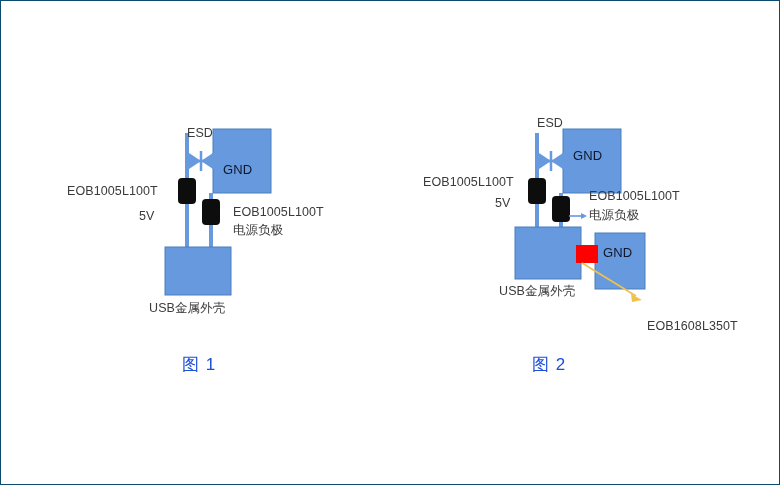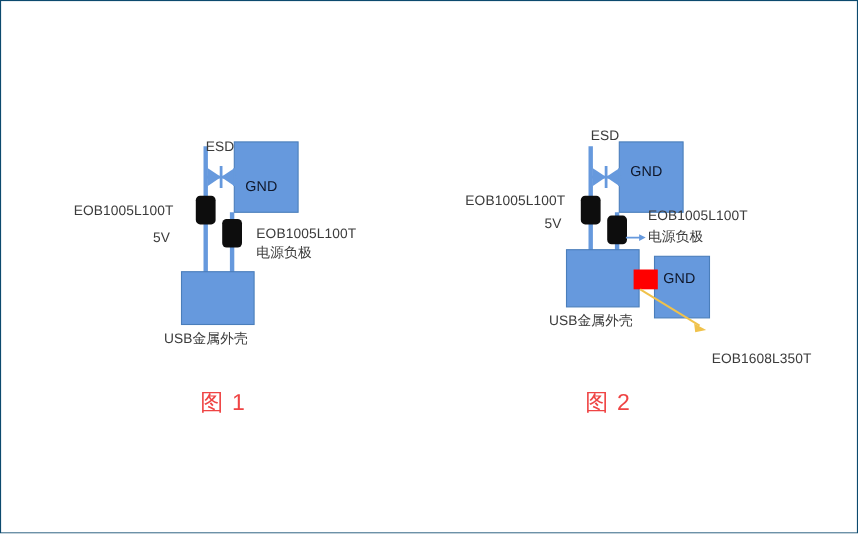--- a/index.html
+++ b/index.html
@@ -33,22 +33,22 @@
     font-size: 12.5px;
     line-height: 1.28;
     white-space: nowrap;
     letter-spacing: 0.1px;
   }
   .lbl.inblock {
     color: #0f172a;
     font-size: 13px;
   }
   .lbl.caption {
-    font-size: 21px;
-    color: #ef4444;
+    font-size: 17px;
+    color: #1d4ed8;
     letter-spacing: 1px;
   }
 </style>
 </head>
 <body>
 
 <div id="page">
 
   <svg class="fig" width="780" height="485" viewBox="0 0 780 485" xmlns="http://www.w3.org/2000/svg">
 

